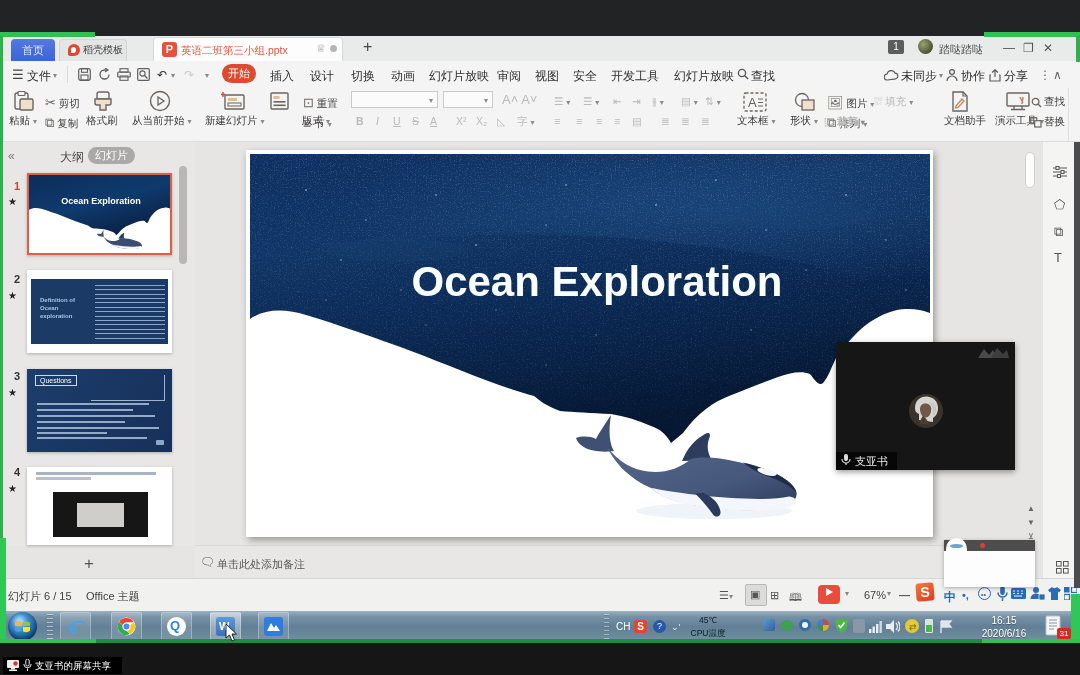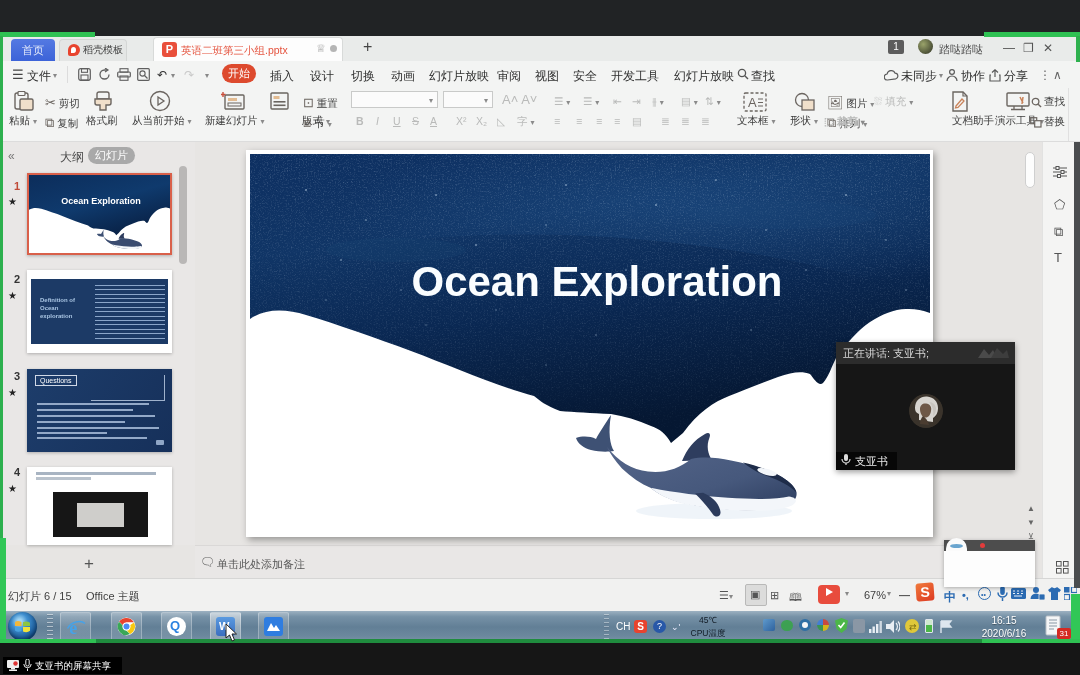--- a/index.html
+++ b/index.html
@@ -282,21 +282,21 @@
     <div class="r2" style="left:827px;"><span class="ib">⧉</span> 排列 <span class="dd">▾</span></div>
 
     <div class="r1 gy" style="left:874px;">⛆ 填充 <span class="dd">▾</span></div>
     <div class="r2 gy" style="left:824px;font-weight:bold;">⬚ 裁剪 <span class="dd">▾</span></div>
 
     <svg style="position:absolute;left:950px;top:3px;" width="20" height="21" viewBox="0 0 20 21">
         <path d="M3 1 L13 1 L17 5 L17 20 L3 20 Z" fill="none" stroke="#6b6560" stroke-width="1.4"></path>
         <path d="M13 1 L13 5 L17 5" fill="none" stroke="#6b6560" stroke-width="1.2"></path>
         <path d="M6,15 L12,8 L14,10 L8,16.5 L5.5,17 Z" fill="none" stroke="#c9835a" stroke-width="1.3"></path>
       </svg>
-    <div class="tl" style="left:944px;margin-left:8px;">文档助手</div>
+    <div class="tl" style="left:944px;">文档助手</div>
 
     <svg style="position:absolute;left:1006px;top:3px;" width="24" height="21" viewBox="0 0 24 21">
         <rect x="1" y="2" width="22" height="13" rx="1" fill="none" stroke="#6b6560" stroke-width="1.4"></rect>
         <path d="M8 15 L8 18 M16 15 L16 18 M5 18.5 L19 18.5" stroke="#6b6560" stroke-width="1.3"></path>
         <path d="M14 6 l3 6 M17 6 l-1 7" stroke="#c9835a" stroke-width="1.5"></path>
       </svg>
     <div class="tl" style="left:995px;">演示工具 <span class="dd">▾</span></div>
 
     <svg style="position:absolute;left:1031px;top:9px;" width="11" height="11" viewBox="0 0 12 12">
         <circle cx="5" cy="5" r="3.6" fill="none" stroke="#6b6560" stroke-width="1.4"></circle>
@@ -533,21 +533,20 @@
         <rect x="8" y="4.5" width="3" height="3" fill="#f4f4f3" stroke="#555"></rect>
         <rect x="4.5" y="8.5" width="3" height="3" fill="#f4f4f3" stroke="#555"></rect>
       </svg>
     <div class="rsic" style="top:55px;">⬠</div>
     <div class="rsic" style="top:82px;">⧉</div>
     <div class="rsic" style="top:108px;">T</div>
   </div>
   <div class="abs rscroll"></div>
   <div class="abs" style="left:1026px;top:502px;width:10px;height:42px;font-size:8px;color:#666;text-align:center;line-height:14px;">▲<br>▼<br>⊻</div>
   <div class="abs vpanel" id="vpanel">
-    <div class="vhead">正在讲话: 支亚书;</div>
     <div class="vlogo"><svg width="34" height="16" viewBox="0 0 34 16">
           <path d="M2 13 L8 4 L13 10 L17 5 L21 13 Z" fill="#4a4a4a"></path>
           <path d="M15 13 L21 3 L27 9 L31 5 L33 13 Z" fill="#3d3d3d"></path>
         </svg></div>
     <div class="vavatar">
       <svg width="34" height="34" viewBox="0 0 34 34">
         <circle cx="17" cy="17" r="17" fill="#3a332b"></circle>
         <path d="M6,14 C6,6 12,2 18,2.5 C25,3 29,8 29,14 C29,19 27,22 24,24 L24,28 L10,26 L10,20 C7,19 6,17 6,14 Z" fill="#d8d5d0"></path>
         <path d="M11,15 C11,11 14,9 17,9.5 C21,10 23,13 22,17 C21.5,21 19,24 16,23.5 C13,23 11,19 11,15 Z" fill="#6e5847"></path>
         <path d="M14,22 C12,24 11,27 11,30 L20,31 C19,27 17,24 14,22 Z" fill="#4a3c30"></path>

